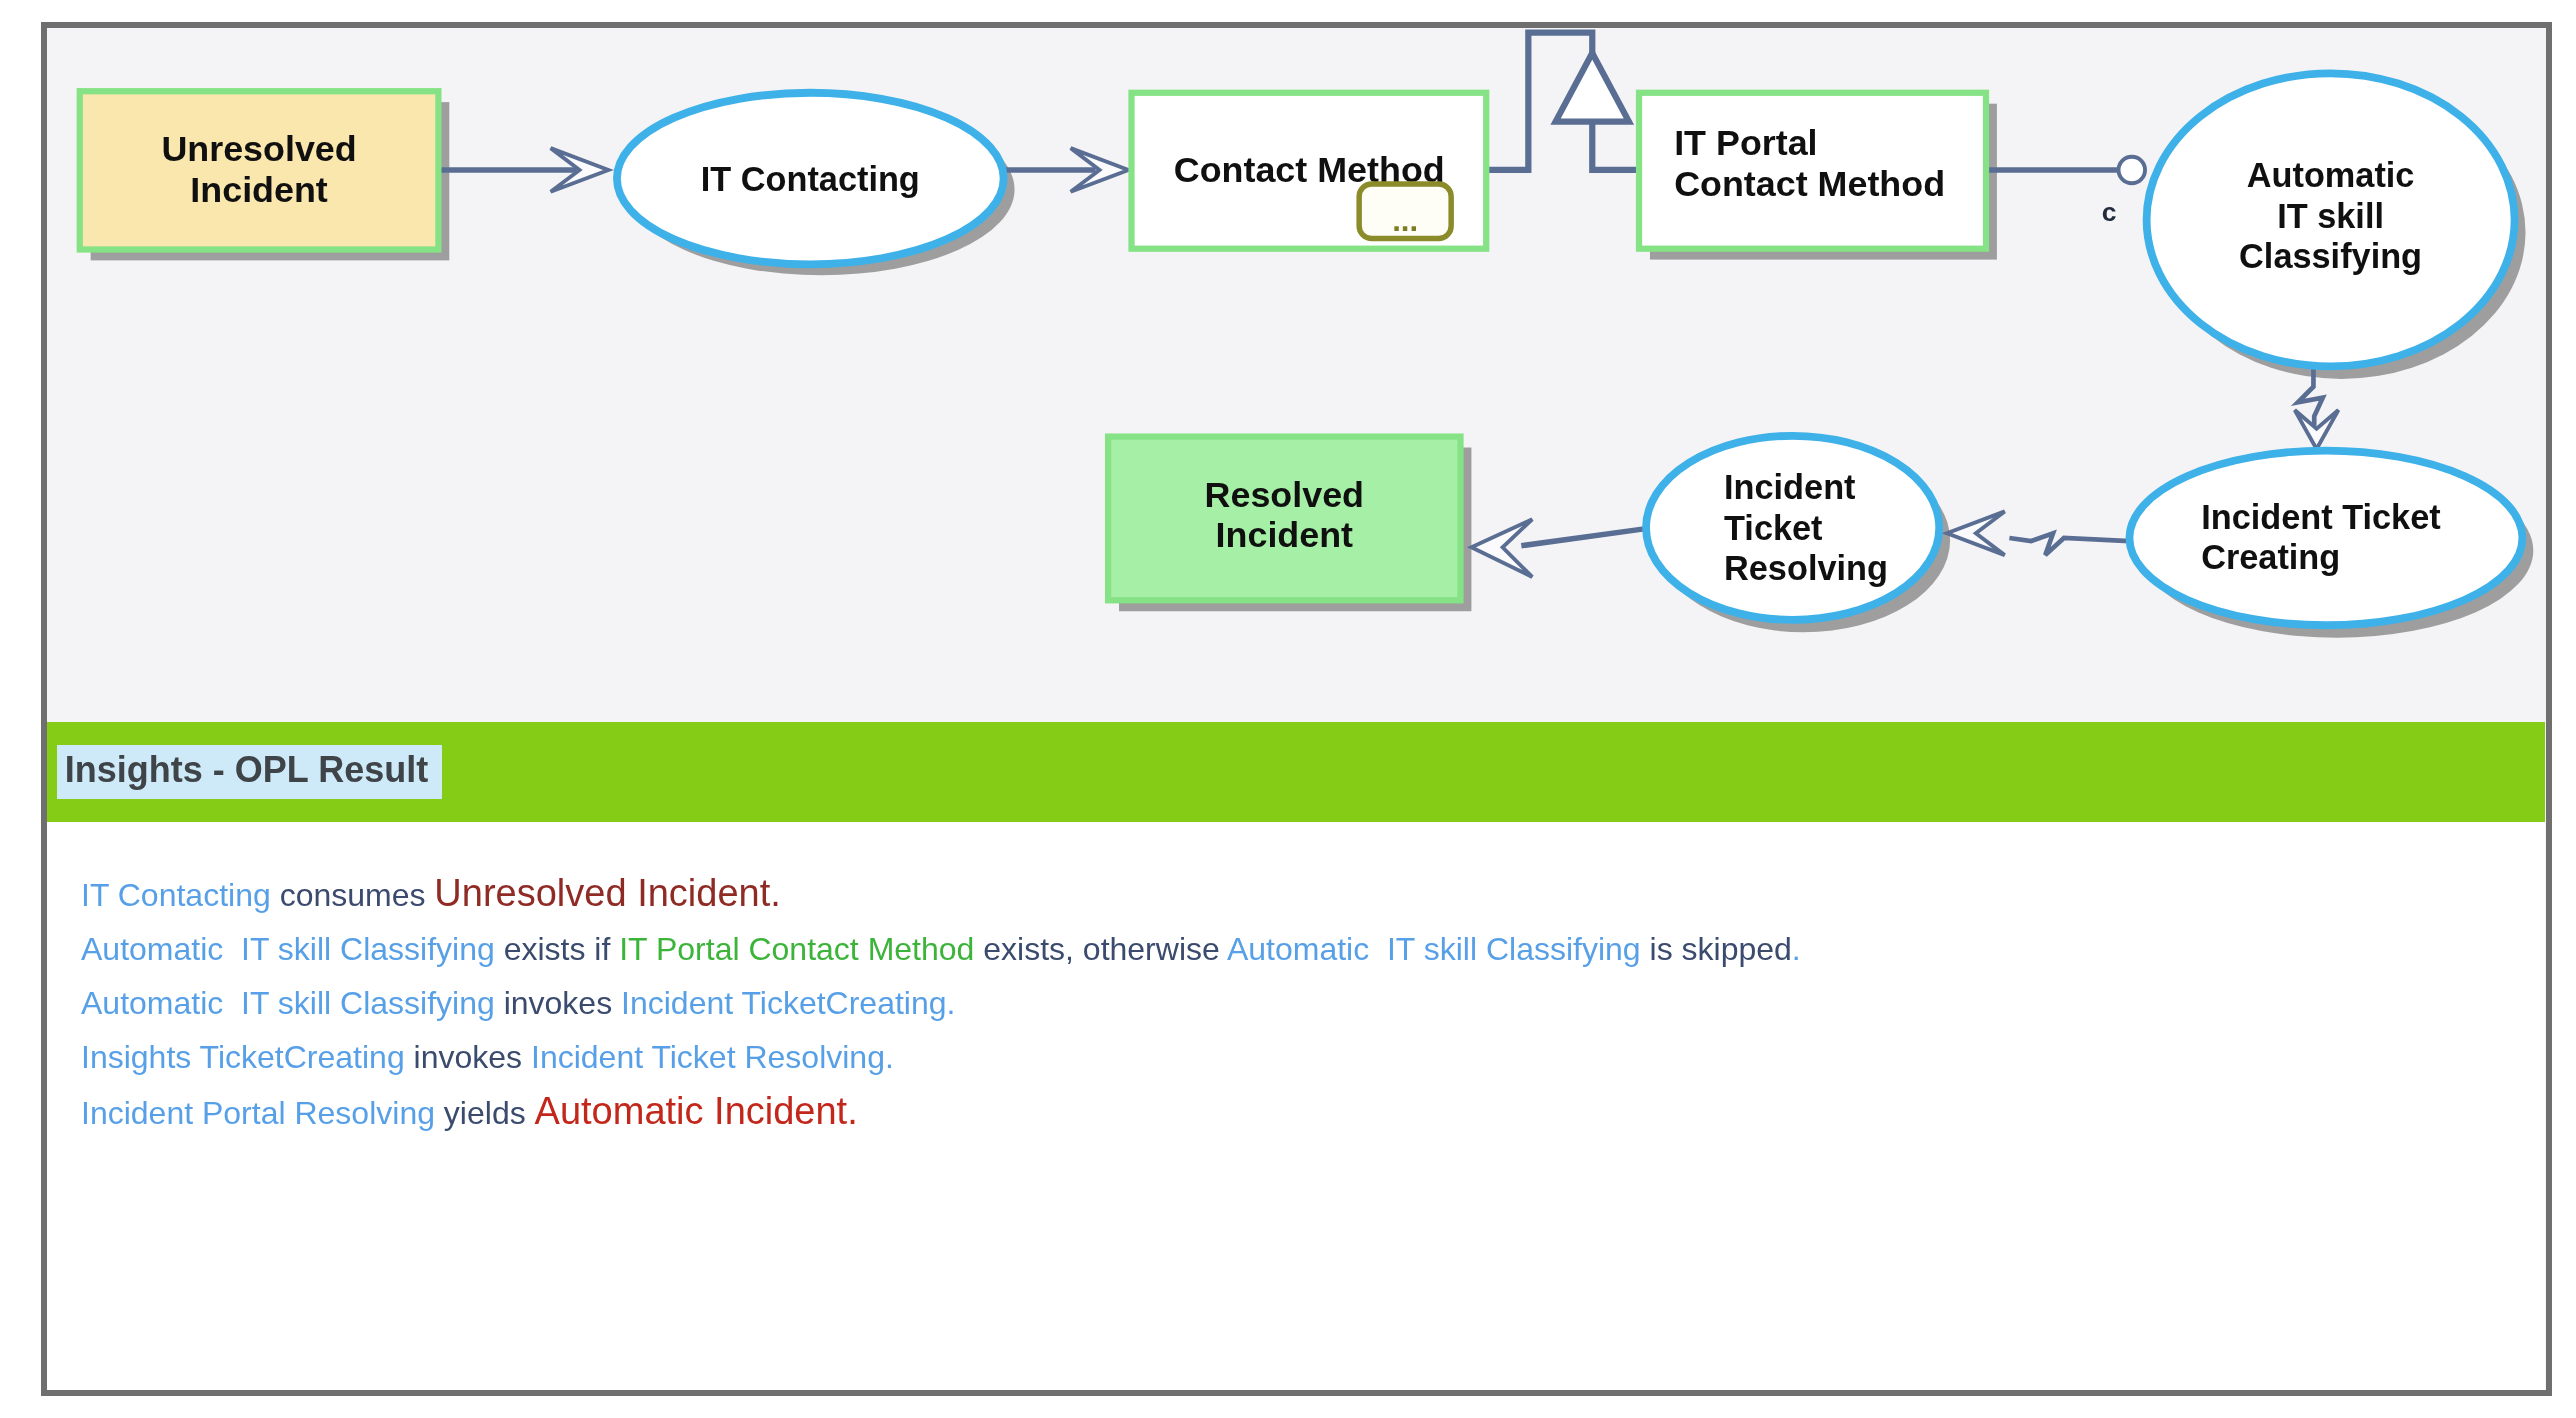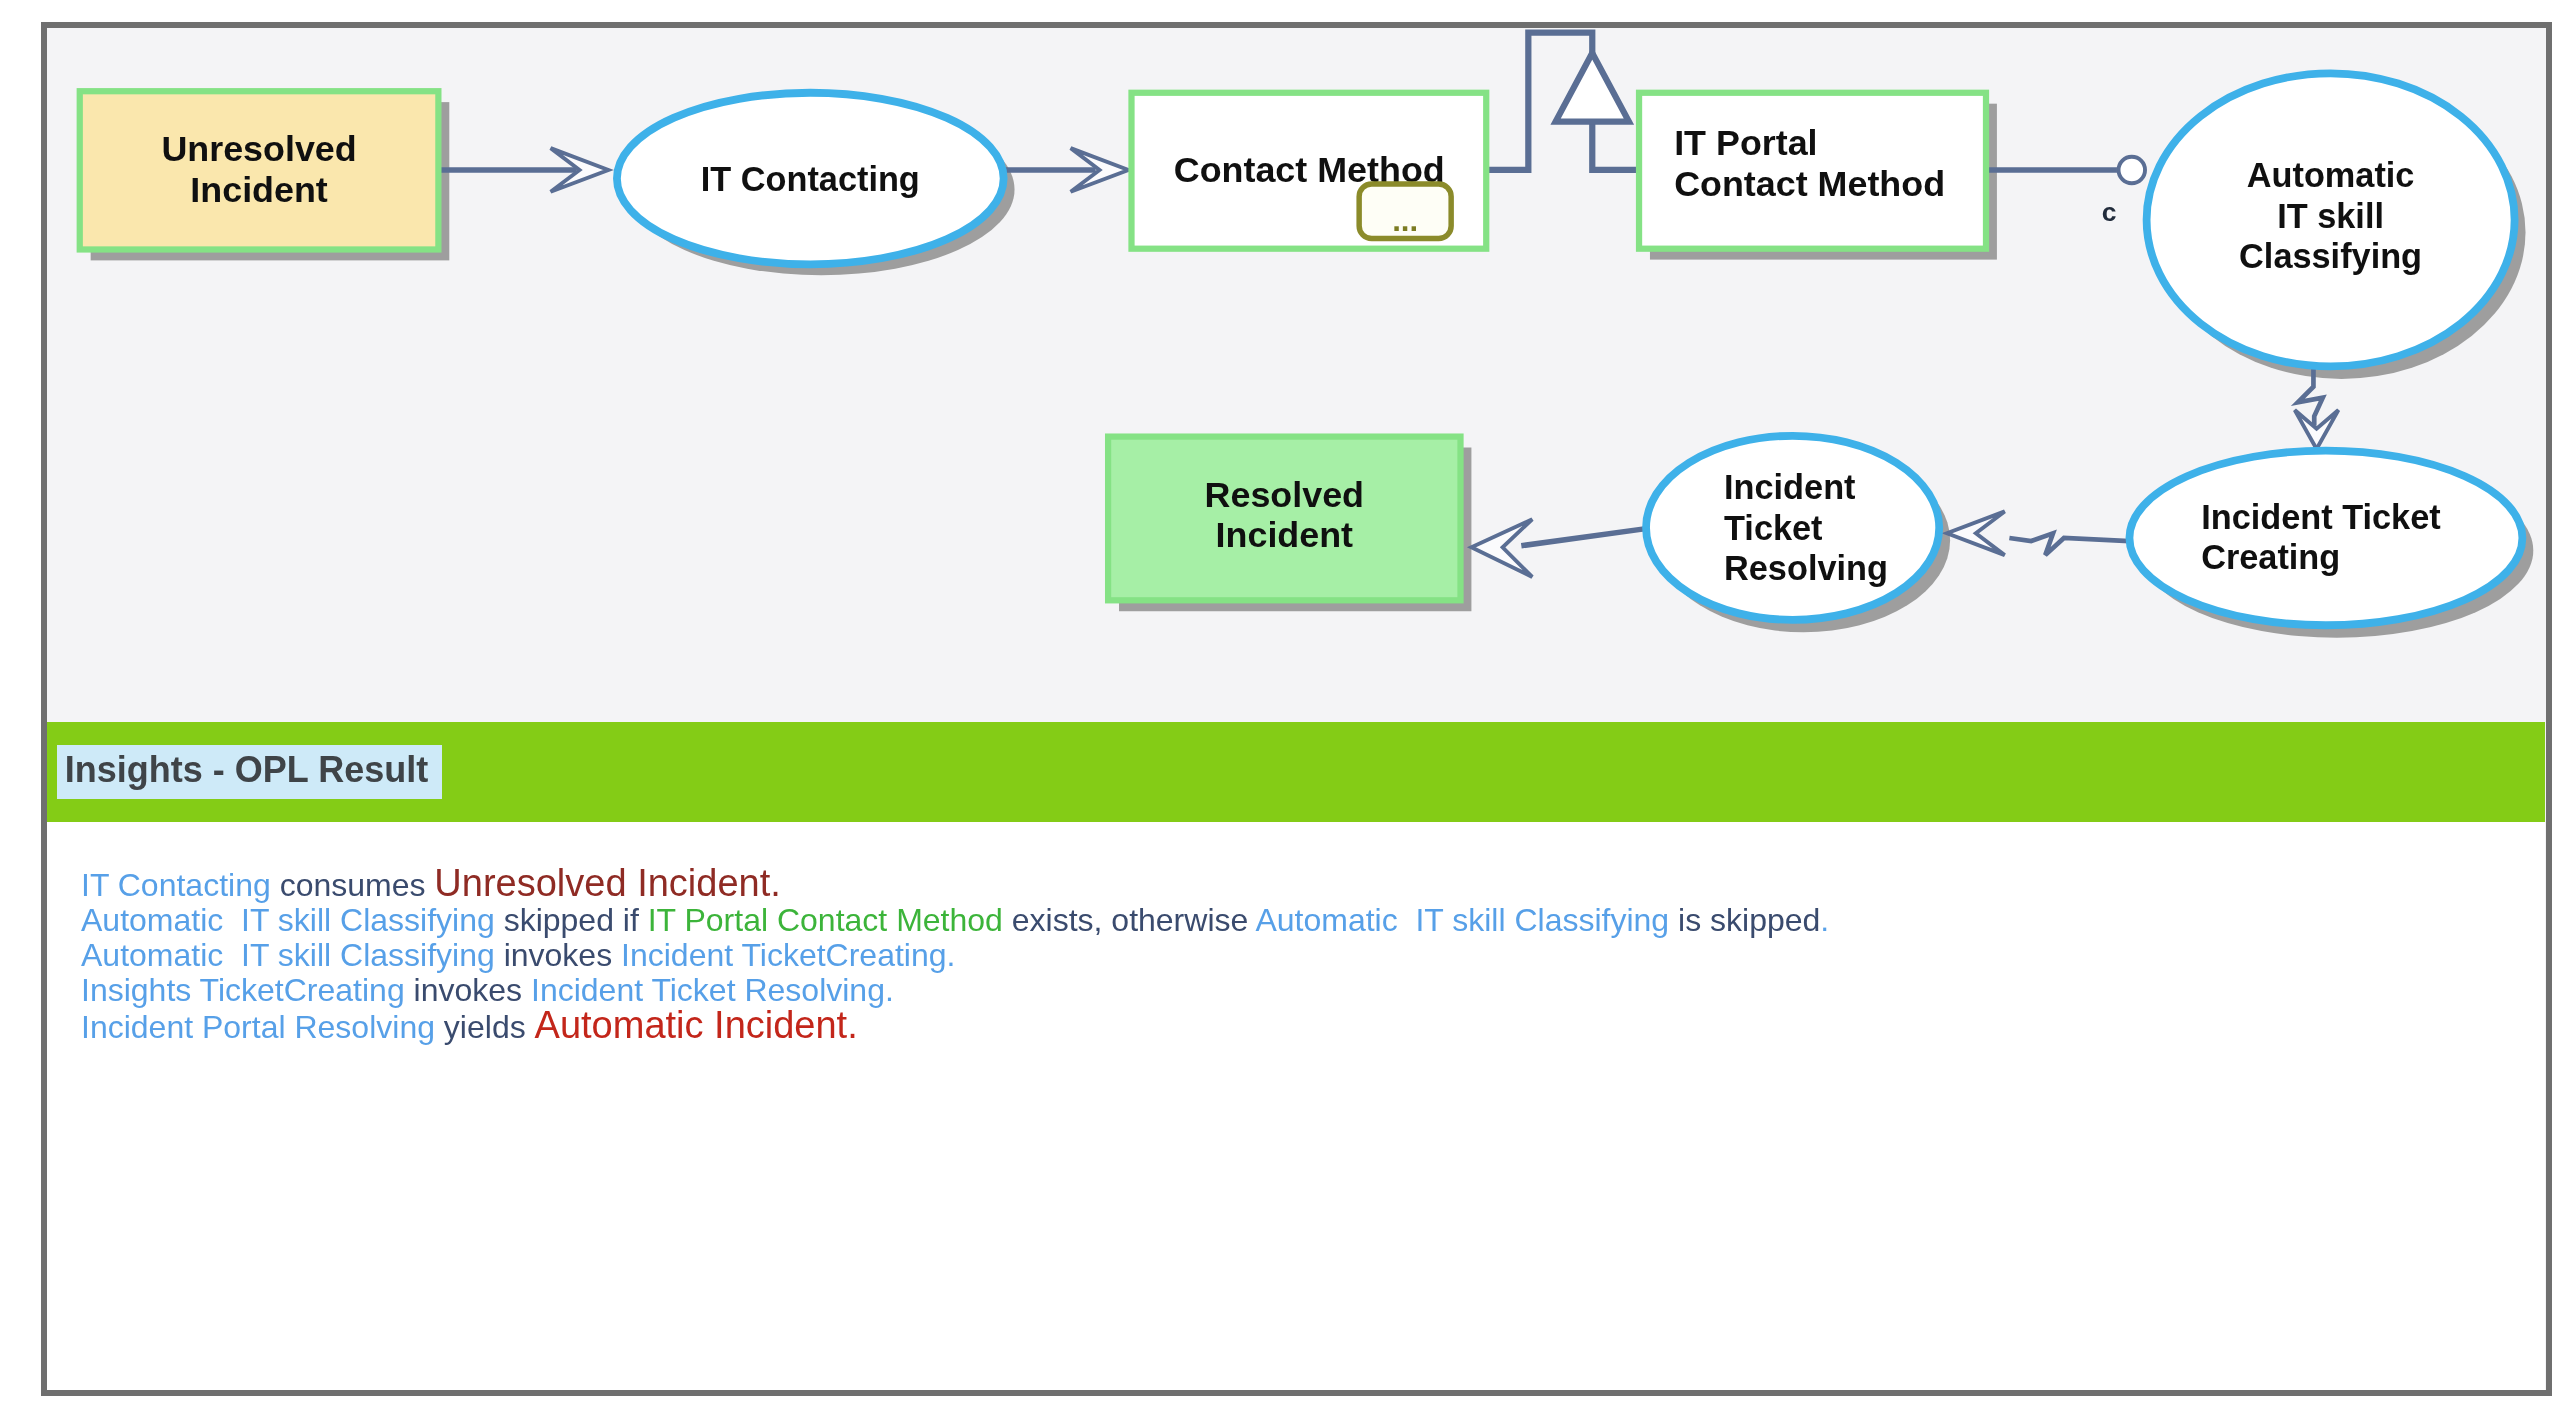--- a/index.html
+++ b/index.html
@@ -6,21 +6,21 @@
             font-family:"Liberation Sans", sans-serif;}
   .frame{position:absolute;left:41px;top:22px;width:2511px;height:1374px;
          border:6.2px solid #6F6F6F;box-sizing:border-box;background:#F4F4F6;}
   .diagram-area{position:absolute;left:0;top:0;width:2498px;height:694px;background:#F4F4F6;}
   .heading-band{position:absolute;left:0;top:694px;width:2498px;height:100px;background:#84cc16;
                 display:flex;align-items:center;}
   .opl-area{position:absolute;left:0;top:794px;width:2498px;height:568px;background:#FFFFFF;}
   .opl-heading{display:inline-block;margin-left:10px;padding:4.7px 14px 7.8px 7.8px;
                background:#CEEAF8;color:#3F4448;font-size:36px;font-weight:bold;}
   .opl-lines{padding:44px 0 0 34px;}
-  .opl-line{font-size:32px;line-height:35px;white-space:pre-wrap;font-weight:normal;}
+  .opl-line{font-size:32px;line-height:54px;white-space:pre-wrap;font-weight:normal;}
   .seg-process{color:#57A0E8;}
   .seg-link{color:#3A4B6E;}
   .seg-green{color:#3CB43A;}
   .seg-consumed{color:#8F2B24;font-size:38px;}
   .seg-result{color:#C3261A;font-size:38px;}
   svg text{font-family:"Liberation Sans", sans-serif;font-weight:bold;fill:#101010;}
   .node-label{font-size:46px;}
   .ellipse-label{font-size:44px;}
   .cond-label{font-size:34px;fill:#222C3C;}
   .ellipsis-label{font-size:40px;fill:#7C7C22;}
@@ -132,21 +132,21 @@
     </svg>
   </div>
 
   <div class="heading-band">
     <span class="opl-heading">Insights - OPL Result</span>
   </div>
 
   <div class="opl-area">
     <div class="opl-lines">
         <div class="opl-line"><span class="seg-process">IT Contacting</span><span class="seg-link"> consumes </span><span class="seg-consumed">Unresolved Incident.</span></div>
-        <div class="opl-line"><span class="seg-process">Automatic  IT skill Classifying</span><span class="seg-link"> skipped if </span><span class="seg-green">IT Portal Contact Method</span><span class="seg-link"> exists, otherwise </span><span class="seg-process">Automatic  IT skill Classifying</span><span class="seg-link"> is skipped</span><span class="seg-process">.</span></div>
+        <div class="opl-line"><span class="seg-process">Automatic  IT skill Classifying</span><span class="seg-link"> exists if </span><span class="seg-green">IT Portal Contact Method</span><span class="seg-link"> exists, otherwise </span><span class="seg-process">Automatic  IT skill Classifying</span><span class="seg-link"> is skipped</span><span class="seg-process">.</span></div>
         <div class="opl-line"><span class="seg-process">Automatic  IT skill Classifying</span><span class="seg-link"> invokes </span><span class="seg-process">Incident TicketCreating.</span></div>
         <div class="opl-line"><span class="seg-process">Insights TicketCreating</span><span class="seg-link"> invokes </span><span class="seg-process">Incident Ticket Resolving.</span></div>
         <div class="opl-line"><span class="seg-process">Incident Portal Resolving</span><span class="seg-link"> yields </span><span class="seg-result">Automatic Incident.</span></div>
       </div>
   </div>
 
 </div>
 
 
 </body></html>

